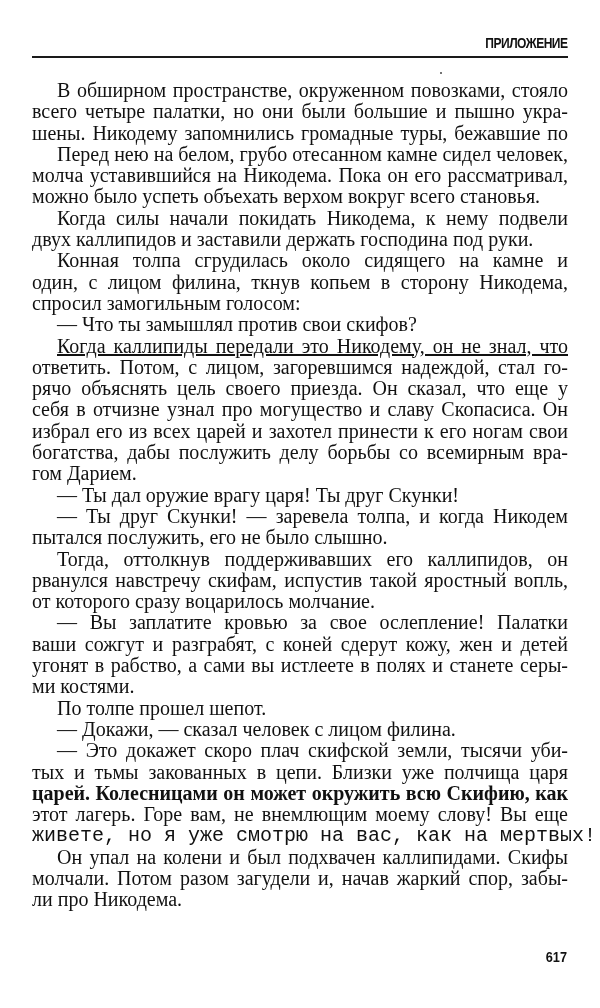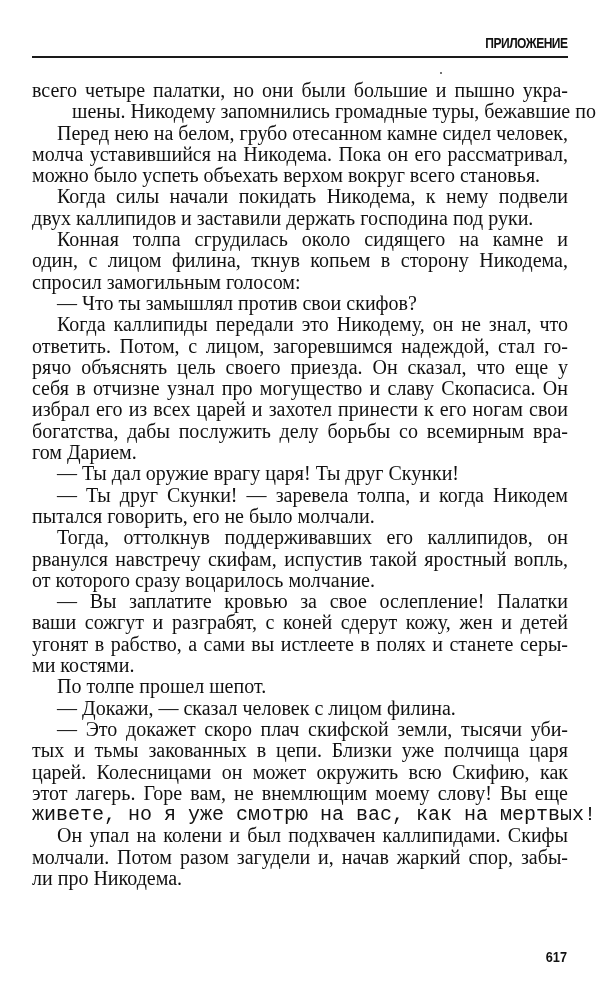--- a/index.html
+++ b/index.html
@@ -34,55 +34,56 @@
 </head>
 <body>
 
 <div class="page">
   <div class="running-head">ПРИЛОЖЕНИЕ</div>
   <div class="head-rule"></div>
   <div class="speck"></div>
 
   <div class="body-text" id="body-text">
       <div>
+        <span class="line indent" style="white-space: nowrap;">В обширном пространстве, окруженном повозками, стояло</span>
         <span class="line" style="white-space: nowrap;">всего четыре палатки, но они были большие и пышно укра-</span>
-        <span class="line" style="white-space: nowrap; margin-left: 40px;">шены. Никодему запомнились громадные туры, бежавшие по</span>
+        <span class="line" style="white-space: nowrap;">шены. Никодему запомнились громадные туры, бежавшие по</span>
       </div>
       <div>
         <span class="line indent" style="white-space: nowrap;">Перед нею на белом, грубо отесанном камне сидел человек,</span>
         <span class="line" style="white-space: nowrap;">молча уставившийся на Никодема. Пока он его рассматривал,</span>
         <span class="line last" style="white-space: nowrap;">можно было успеть объехать верхом вокруг всего становья.</span>
       </div>
       <div>
         <span class="line indent" style="white-space: nowrap;">Когда силы начали покидать Никодема, к нему подвели</span>
         <span class="line last" style="white-space: nowrap;">двух каллипидов и заставили держать господина под руки.</span>
       </div>
       <div>
         <span class="line indent" style="white-space: nowrap;">Конная толпа сгрудилась около сидящего на камне и</span>
         <span class="line" style="white-space: nowrap;">один, с лицом филина, ткнув копьем в сторону Никодема,</span>
         <span class="line last" style="white-space: nowrap;">спросил замогильным голосом:</span>
       </div>
       <div>
         <span class="line indent last" style="white-space: nowrap;">— Что ты замышлял против свои скифов?</span>
       </div>
       <div>
-        <span class="line indent" style="white-space: nowrap;">Когда каллипиды передали это Никодему, он не знал, что</span>
+        <span class="line indent" style="white-space: nowrap; text-decoration: underline;">Когда каллипиды передали это Никодему, он не знал, что</span>
         <span class="line" style="white-space: nowrap;">ответить. Потом, с лицом, загоревшимся надеждой, стал го-</span>
         <span class="line" style="white-space: nowrap;">рячо объяснять цель своего приезда. Он сказал, что еще у</span>
         <span class="line" style="white-space: nowrap;">себя в отчизне узнал про могущество и славу Скопасиса. Он</span>
         <span class="line" style="white-space: nowrap;">избрал его из всех царей и захотел принести к его ногам свои</span>
         <span class="line" style="white-space: nowrap;">богатства, дабы послужить делу борьбы со всемирным вра-</span>
         <span class="line last" style="white-space: nowrap; text-align: right;">гом Дарием.</span>
       </div>
       <div>
         <span class="line indent last" style="white-space: nowrap;">— Ты дал оружие врагу царя! Ты друг Скунки!</span>
       </div>
       <div>
         <span class="line indent" style="white-space: nowrap;">— Ты друг Скунки! — заревела толпа, и когда Никодем</span>
-        <span class="line last" style="white-space: nowrap;">пытался говорить, его не было молчали.</span>
+        <span class="line last" style="white-space: nowrap;">пытался послужить, его не было слышно.</span>
       </div>
       <div>
         <span class="line indent" style="white-space: nowrap;">Тогда, оттолкнув поддерживавших его каллипидов, он</span>
         <span class="line" style="white-space: nowrap;">рванулся навстречу скифам, испустив такой яростный вопль,</span>
         <span class="line last" style="white-space: nowrap;">от которого сразу воцарилось молчание.</span>
       </div>
       <div>
         <span class="line indent" style="white-space: nowrap;">— Вы заплатите кровью за свое ослепление! Палатки</span>
         <span class="line" style="white-space: nowrap;">ваши сожгут и разграбят, с коней сдерут кожу, жен и детей</span>
         <span class="line" style="white-space: nowrap;">угонят в рабство, а сами вы истлеете в полях и станете серы-</span>
@@ -90,21 +91,21 @@
       </div>
       <div>
         <span class="line indent last" style="white-space: nowrap;">По толпе прошел шепот.</span>
       </div>
       <div>
         <span class="line indent last" style="white-space: nowrap;">— Докажи, — сказал человек с лицом филина.</span>
       </div>
       <div>
         <span class="line indent" style="white-space: nowrap;">— Это докажет скоро плач скифской земли, тысячи уби-</span>
         <span class="line" style="white-space: nowrap;">тых и тьмы закованных в цепи. Близки уже полчища царя</span>
-        <span class="line" style="white-space: nowrap;">царей. Колесницами он может окружить всю Скифию, как</span>
+        <span class="line" style="white-space: nowrap; font-weight: bold;">царей. Колесницами он может окружить всю Скифию, как</span>
         <span class="line" style="white-space: nowrap;">этот лагерь. Горе вам, не внемлющим моему слову! Вы еще</span>
         <span class="line last" style="white-space: nowrap; font-family: Liberation Mono, monospace;">живете, но я уже смотрю на вас, как на мертвых!</span>
       </div>
       <div>
         <span class="line indent" style="white-space: nowrap;">Он упал на колени и был подхвачен каллипидами. Скифы</span>
         <span class="line" style="white-space: nowrap;">молчали. Потом разом загудели и, начав жаркий спор, забы-</span>
         <span class="line last" style="white-space: nowrap;">ли про Никодема.</span>
       </div>
     </div>
 

